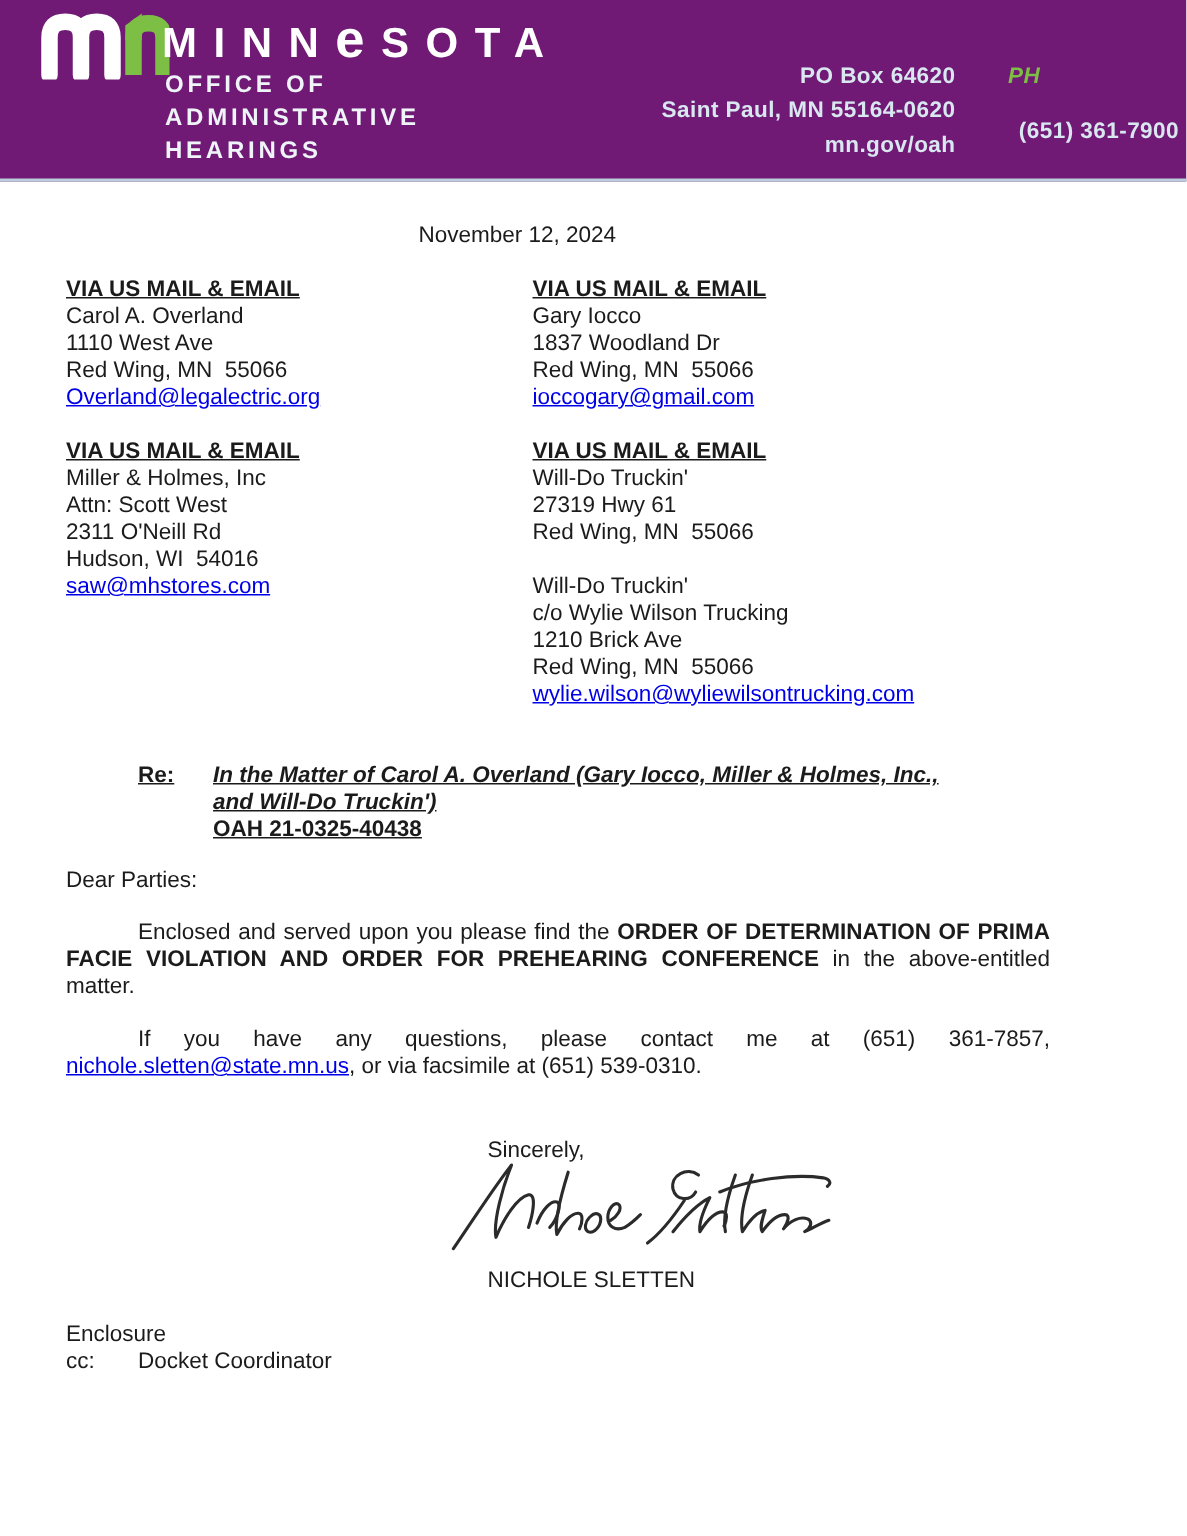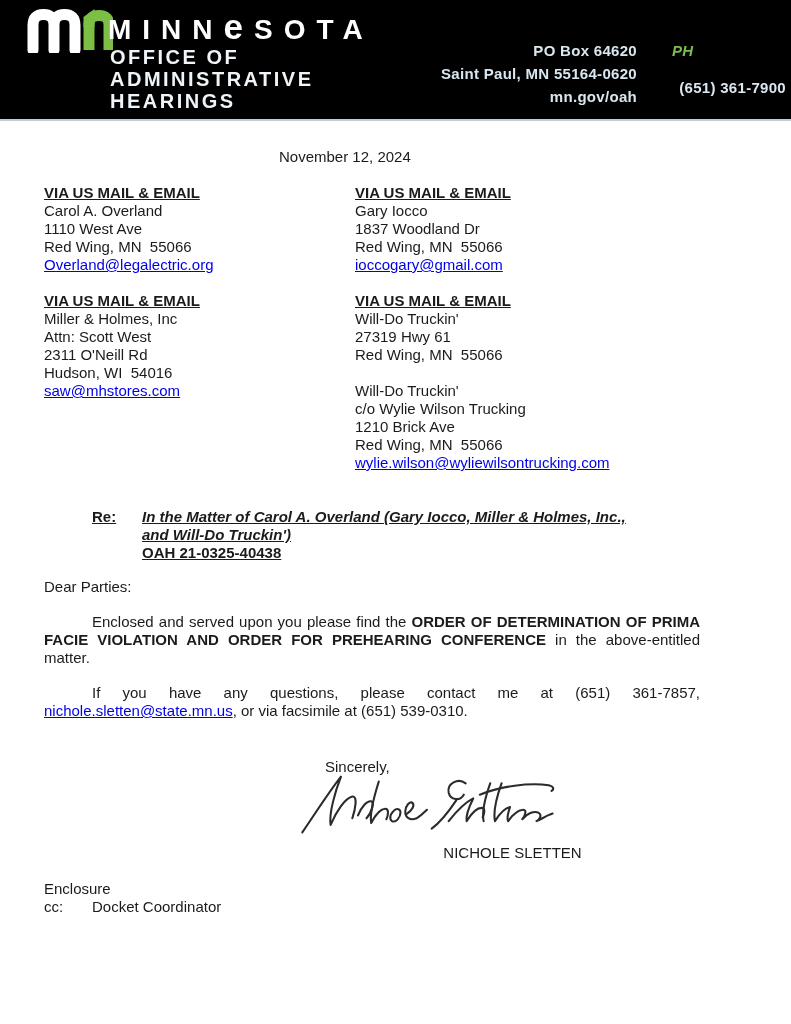--- a/index.html
+++ b/index.html
@@ -2,30 +2,30 @@
 <html><head>
 <meta charset="utf-8">
 <style>
   html,body { margin:0; padding:0; }
   body {
     width:791px; height:1024px; background:#ffffff; overflow:hidden;
     font-family:"Liberation Sans", sans-serif; color:#1b1b1b;
     -webkit-font-smoothing:antialiased;
   }
   
-  .banner { position:relative; height:119px; background:#000000; border-bottom:2px solid #b9cfdc; }
+  .banner { position:relative; height:119px; background:#701a75; border-bottom:2px solid #b9cfdc; }
   .logo { position:absolute; left:25px; top:7px; }
   .wordmark {
     position:absolute; left:108px; top:10px; color:#ffffff; font-weight:bold;
     font-size:28px; letter-spacing:11px; white-space:nowrap; line-height:34px;
   }
   .wordmark .big-e { font-size:35px; }
   .dept {
     position:absolute; left:110px; top:46px; color:#eef4f8; font-weight:bold;
-    font-size:20px; letter-spacing:2.5px; line-height:22px; white-space:nowrap;
+    font-size:16px; letter-spacing:2.5px; line-height:22px; white-space:nowrap;
   }
   .hc { position:absolute; font-size:15px; font-weight:bold; color:#d9e7f0; letter-spacing:0.3px; white-space:nowrap; }
   .hc-pobox   { top:42px; right:154px; }
   .hc-phlabel { top:42px; left:672px; color:#7dbe45;font-style:italic; }
   .hc-phone   { top:42px; right:5px;margin-top:37px; }
   .hc-city    { top:65px; right:154px; }
   .hc-web     { top:88px; right:154px; }
   
   .content { padding:0 91px 0 44px; font-size:15px; line-height:18px; }
   .date { margin:27px 0 0 235px; }
@@ -39,21 +39,21 @@
   .re-row { display:flex; margin:18px 0 0 48px;text-decoration:underline; }
   .re-label { flex:0 0 50px; font-weight:bold; }
   .re-body { width:510px; }
   .re-matter { font-weight:bold; font-style:italic; }
   .re-case { font-weight:bold; }
   .salutation { margin-top:16px; }
   .para { margin:17px 0 0 0; text-align:justify; text-indent:48px; }
   .para .b { font-weight:bold; }
   .closing { margin:38px 0 0 281px; }
   .signature { margin:-4px 0 0 248px; height:68px; }
-  .signer { margin-left:281px;text-align:center; }
+  .signer { margin-left:281px; }
   .footer { margin-top:18px; }
   .cc-row { display:flex; }
   .cc-label { width:48px; }
 </style>
 </head>
 <body>
 
 <div class="banner">
   <svg class="logo" width="88" height="46" viewBox="0 0 88 46">
     <path d="M8,43 V18 Q8,7.5 18.5,7.5 Q29,7.5 29,18 V43 M29,18 Q29,7.5 39.5,7.5 Q50,7.5 50,18 V43" fill="none" stroke="#ffffff" stroke-width="11" stroke-linecap="round" stroke-linejoin="round"></path>

